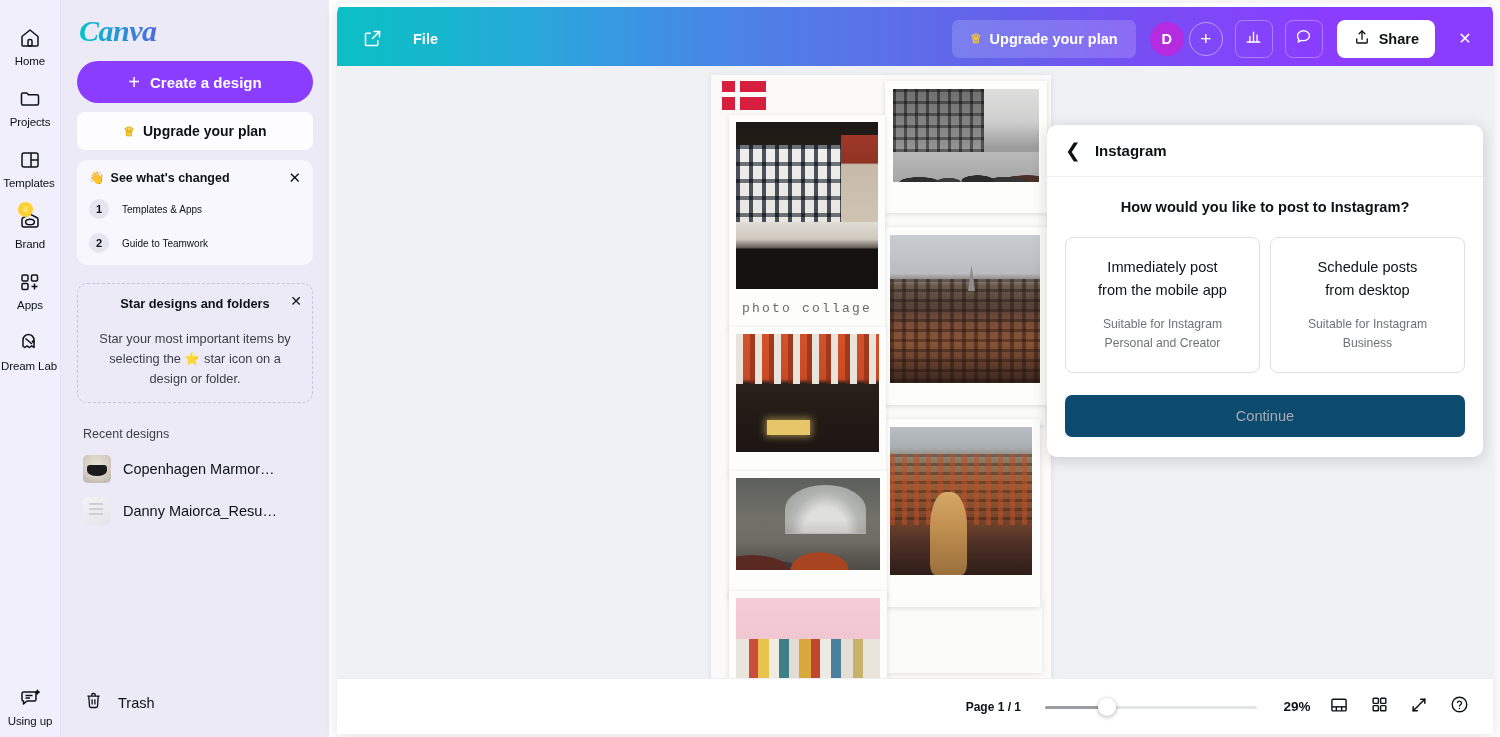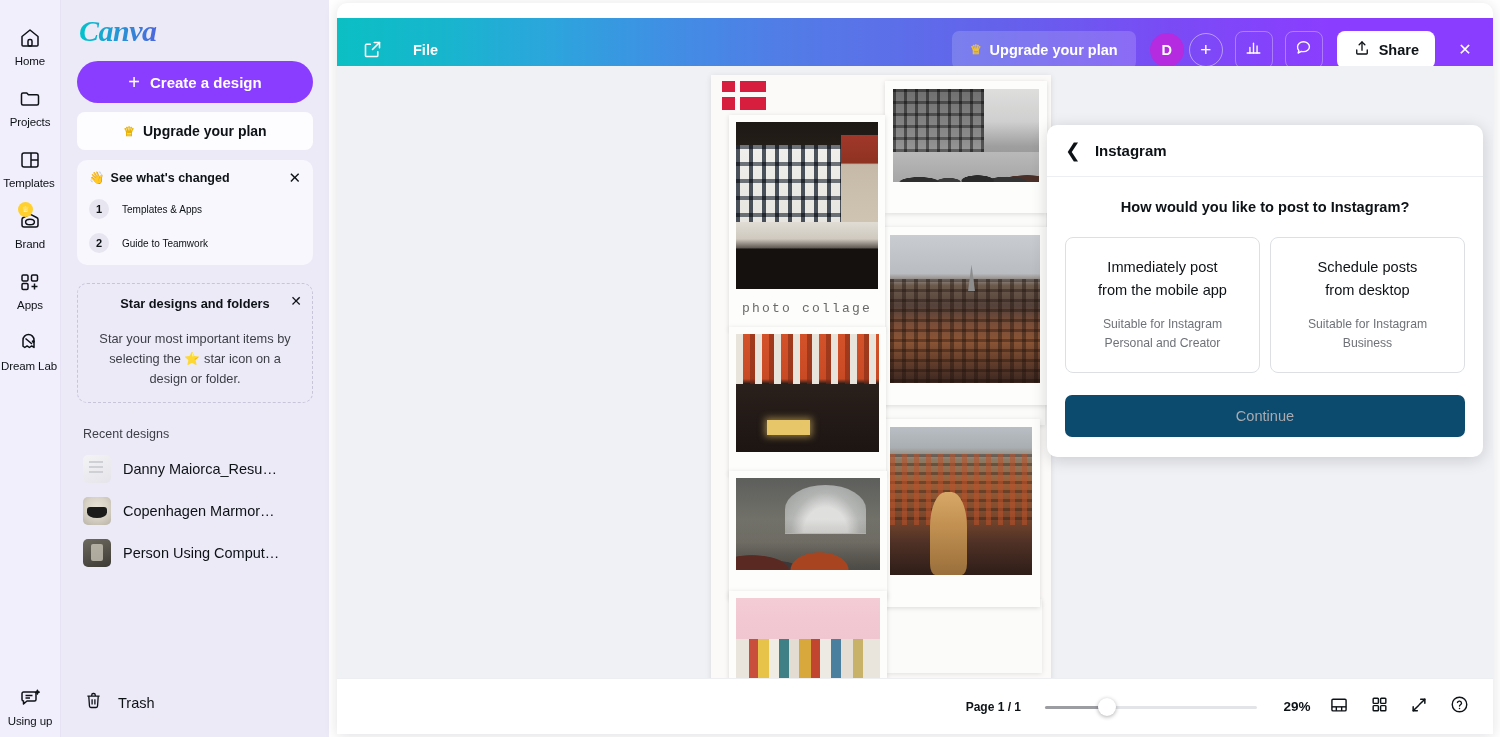--- a/index.html
+++ b/index.html
@@ -146,21 +146,21 @@
   .editor {
     position:absolute; left:337px; top:3px;
     width: 1156px; height: 731px;
     border-radius: 10px 10px 0 0;
     background: #ffffff;
     box-shadow: 0 2px 14px rgba(20,20,43,.13);
     overflow: hidden;
   }
   
   .topbar {
-    position:absolute; left:0; top:15px; width:100%; height:63px;
+    position:absolute; left:0; top:4px; width:100%; height:63px;
     background: linear-gradient(90deg,
       #0bbfc4 0%, #17b6cd 9%, #2ba6dc 18%, #3f90e4 28%,
       #4f7fe6 37%, #5a72e8 46%, #6560ec 58%,
       #7a4bf5 72%, #8b3dff 86%, #8b3dff 100%);
     display:flex; align-items:center;
   }
   .tb-left { display:flex; align-items:center; gap:8px; padding-left:16px;}
   .tb-icon-btn {
     width:38px;height:38px;border-radius:7px;
     display:flex;align-items:center;justify-content:center;
@@ -561,30 +561,26 @@
       <div class="star-body">
         <span>Star your most important items by selecting the</span>
         <span>⭐</span>
         <span>star icon on a design or folder.</span>
       </div>
     </div>
 
     <div class="recent-label">Recent designs</div>
 
     <div class="recent-item">
+      <span class="thumb th1"></span>
+      <span class="recent-name">Copenhagen Marmor…</span>
+    </div>
+    <div class="recent-item">
       <span class="thumb th2"></span>
       <span class="recent-name">Danny Maiorca_Resu…</span>
-    </div>
-    <div class="recent-item">
-      <span class="thumb th1"></span>
-      <span class="recent-name">Copenhagen Marmor…</span>
-    </div>
-    <div class="recent-item">
-      <span class="thumb th3"></span>
-      <span class="recent-name">Person Using Comput…</span>
     </div>
 
     <div class="trash-item">
       <span>
         <svg width="21" height="21" viewBox="0 0 24 24" fill="none" stroke="#0d1216" stroke-width="1.5" stroke-linejoin="round">
           <path d="M5 7h14M10 7V5.6A1.6 1.6 0 0 1 11.6 4h.8A1.6 1.6 0 0 1 14 5.6V7"></path>
           <path d="M6.6 7l.8 11.4A1.6 1.6 0 0 0 9 20h6a1.6 1.6 0 0 0 1.6-1.6L17.4 7"></path>
           <path d="M10.4 10.5v6M13.6 10.5v6"></path>
         </svg>
       </span>

